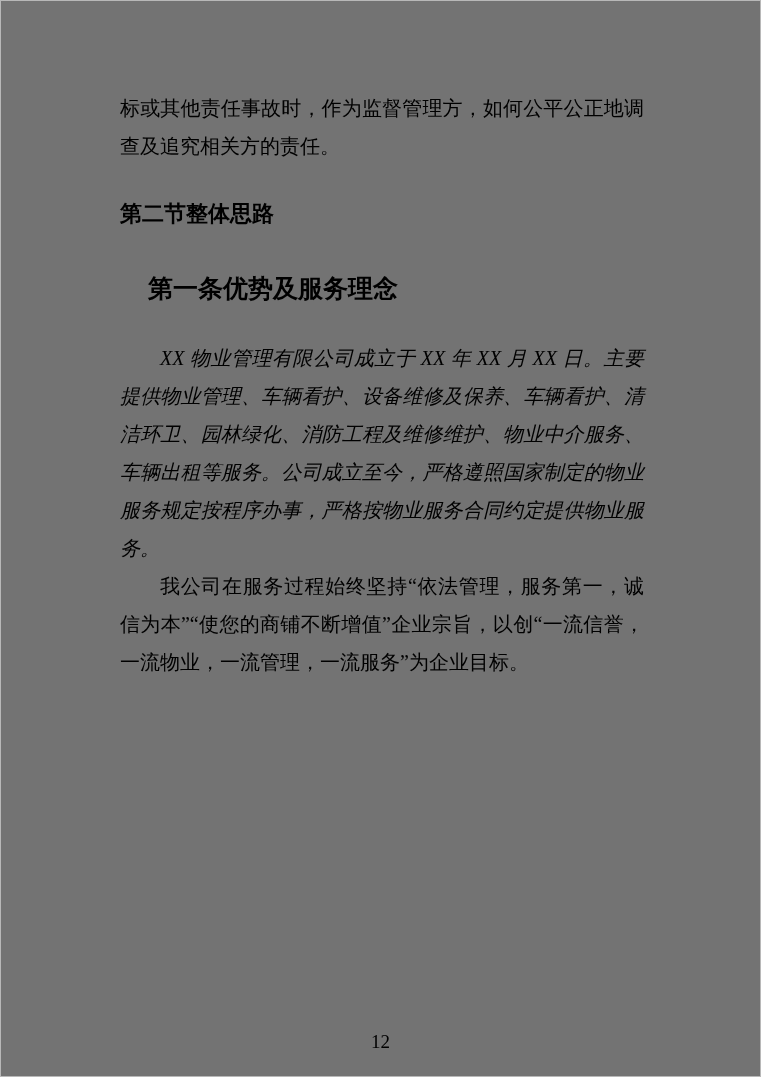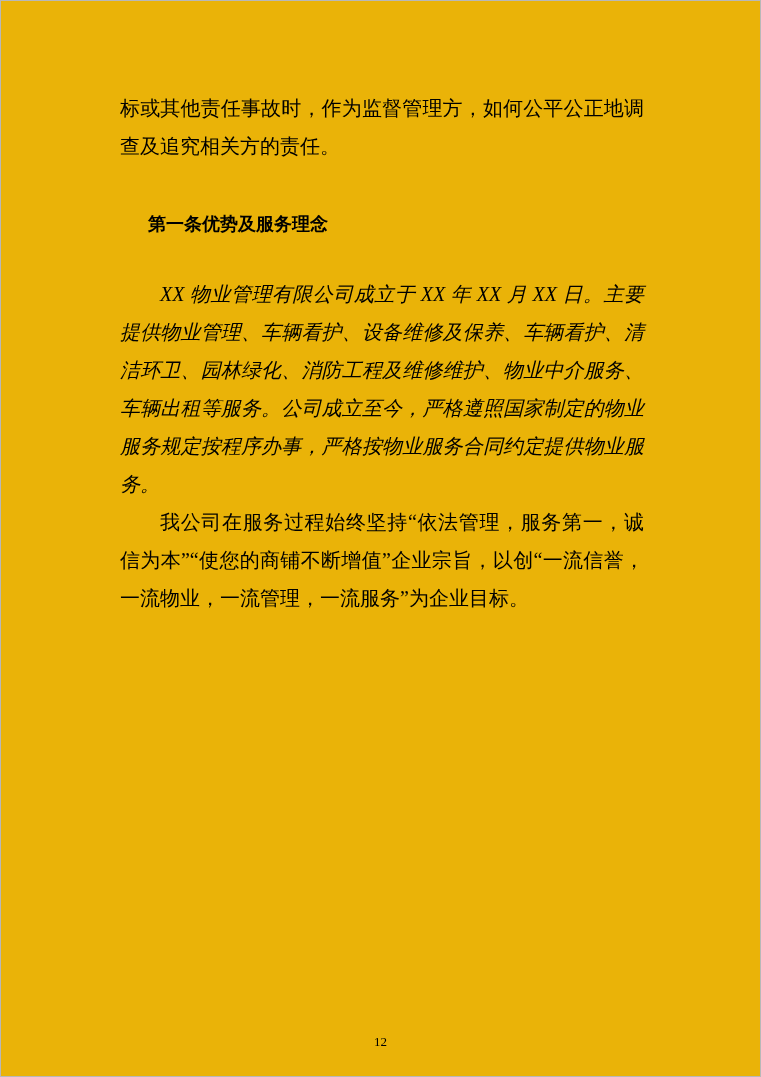--- a/index.html
+++ b/index.html
@@ -5,21 +5,21 @@
   html, body {
     margin: 0;
     padding: 0;
     background: #ffffff;
   }
   .page {
     position: relative;
     width: 761px;
     height: 1077px;
     box-sizing: border-box;
-    background: #eab308;
+    background: #737373;
     border: 1px solid #b8b8b8;
     font-family: "Liberation Serif", "DejaVu Serif", serif;
     color: #000000;
     overflow: hidden;
   }
   .content {
     position: absolute;
     top: 88px;
     left: 119px;
     width: 524px;
@@ -37,46 +37,47 @@
   .section-heading {
     font-family: "Liberation Sans", "DejaVu Sans", sans-serif;
     font-weight: bold;
     font-size: 22px;
     line-height: 30px;
     margin: 34px 0 0 0;
   }
   .sub-heading {
     font-family: "Liberation Sans", "DejaVu Sans", sans-serif;
     font-weight: bold;
-    font-size: 18px;
+    font-size: 25px;
     line-height: 30px;
     margin: 44px 0 0 28px;
   }
   .body-block {
     margin-top: 36px;
     font-style: italic;
   }
   .footer {
     position: absolute;
     bottom: 26px;
     left: 0;
     width: 100%;
     text-align: center;
-    font-size: 13px;
+    font-size: 19px;
     line-height: 16px;
   }
 </style>
 </head>
 <body>
 
 <div class="page">
   <div class="content">
 
     <p class="para">标或其他责任事故时，作为监督管理方，如何公平公正地调查及追究相关方的责任。</p>
 
+    <h2 class="section-heading">第二节整体思路</h2>
 
     <h3 class="sub-heading">第一条优势及服务理念</h3>
 
     <p class="para indent body-block">XX 物业管理有限公司成立于 XX 年 XX 月 XX 日。主要提供物业管理、车辆看护、设备维修及保养、车辆看护、清洁环卫、园林绿化、消防工程及维修维护、物业中介服务、车辆出租等服务。公司成立至今，严格遵照国家制定的物业服务规定按程序办事，严格按物业服务合同约定提供物业服务。</p>
 
     <p class="para indent">我公司在服务过程始终坚持“依法管理，服务第一，诚信为本”“使您的商铺不断增值”企业宗旨，以创“一流信誉，一流物业，一流管理，一流服务”为企业目标。</p>
 
 
   </div>
 

